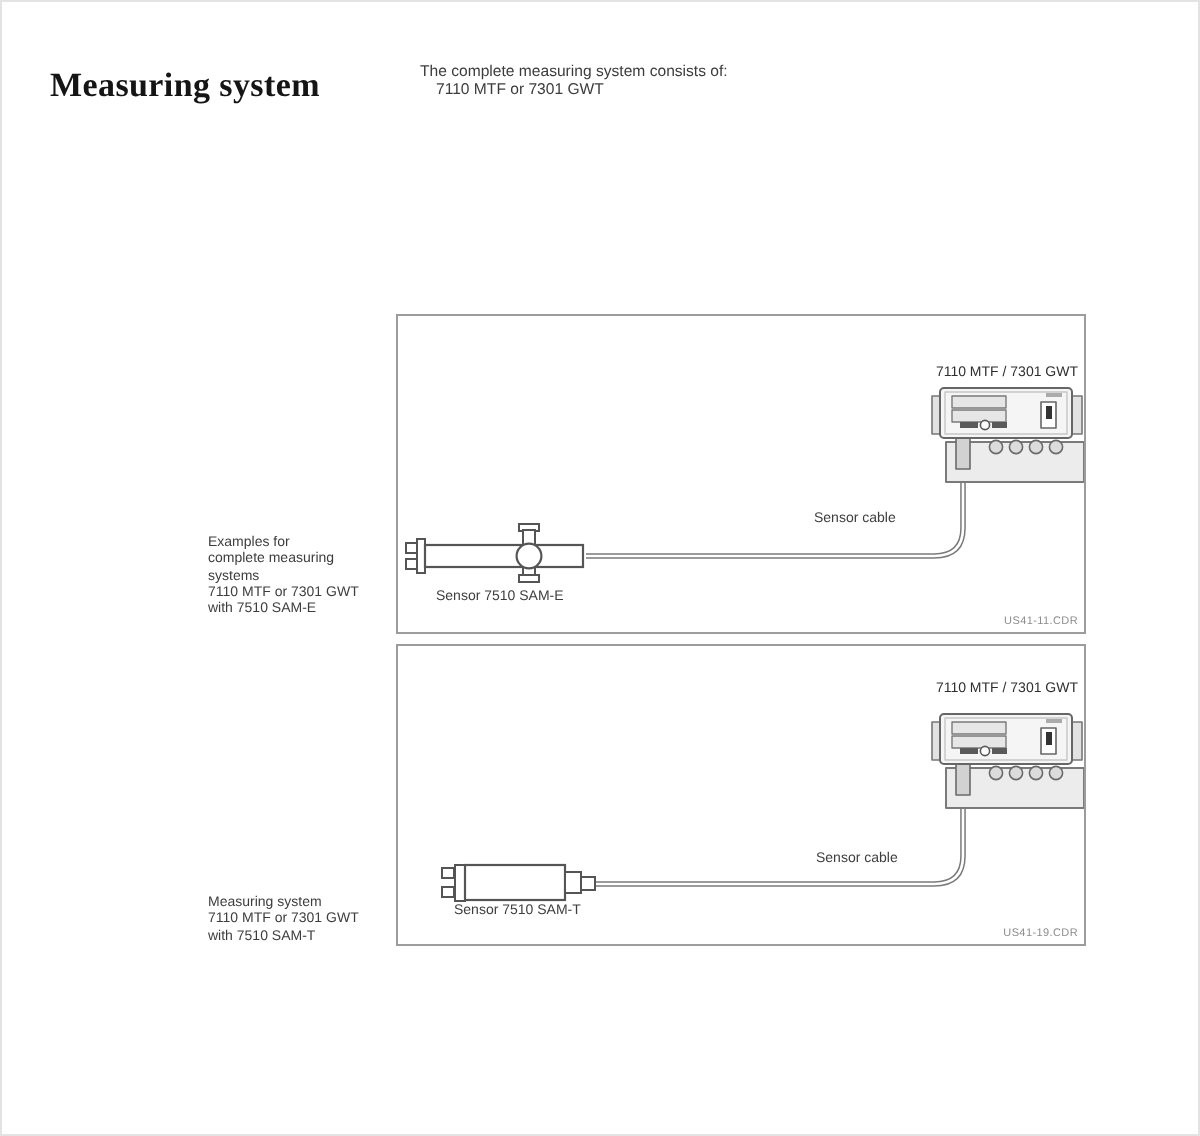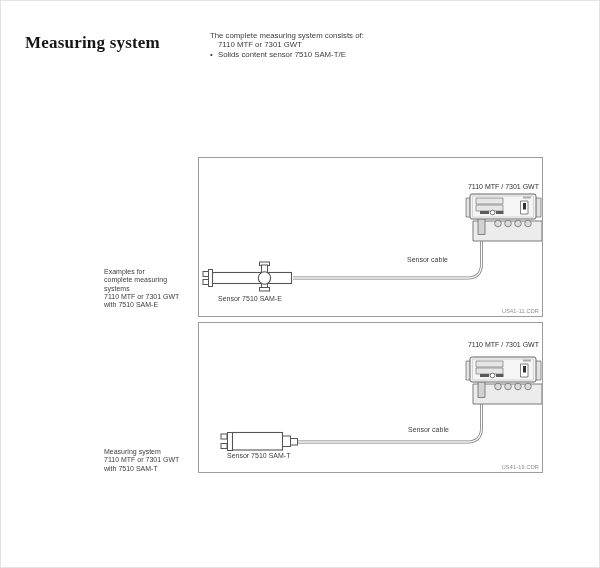--- a/index.html
+++ b/index.html
@@ -49,24 +49,20 @@
   }
 </style>
 </head>
 <body>
 
 <div class="page-title">Measuring system</div>
 
 <div class="intro">
   <div>The complete measuring system consists of:</div>
   <div class="sub">7110 MTF or 7301 GWT</div>
-  <div class="b-row">
-    <span class="dot"></span>
-    <span>Solids content sensor 7510 SAM-T/E</span>
-  </div>
 </div>
 
 <div class="side-note n1">
   <div>Examples for</div>
   <div>complete measuring</div>
   <div>systems</div>
   <div>7110 MTF or 7301 GWT</div>
   <div>with 7510 SAM-E</div>
 </div>
 

